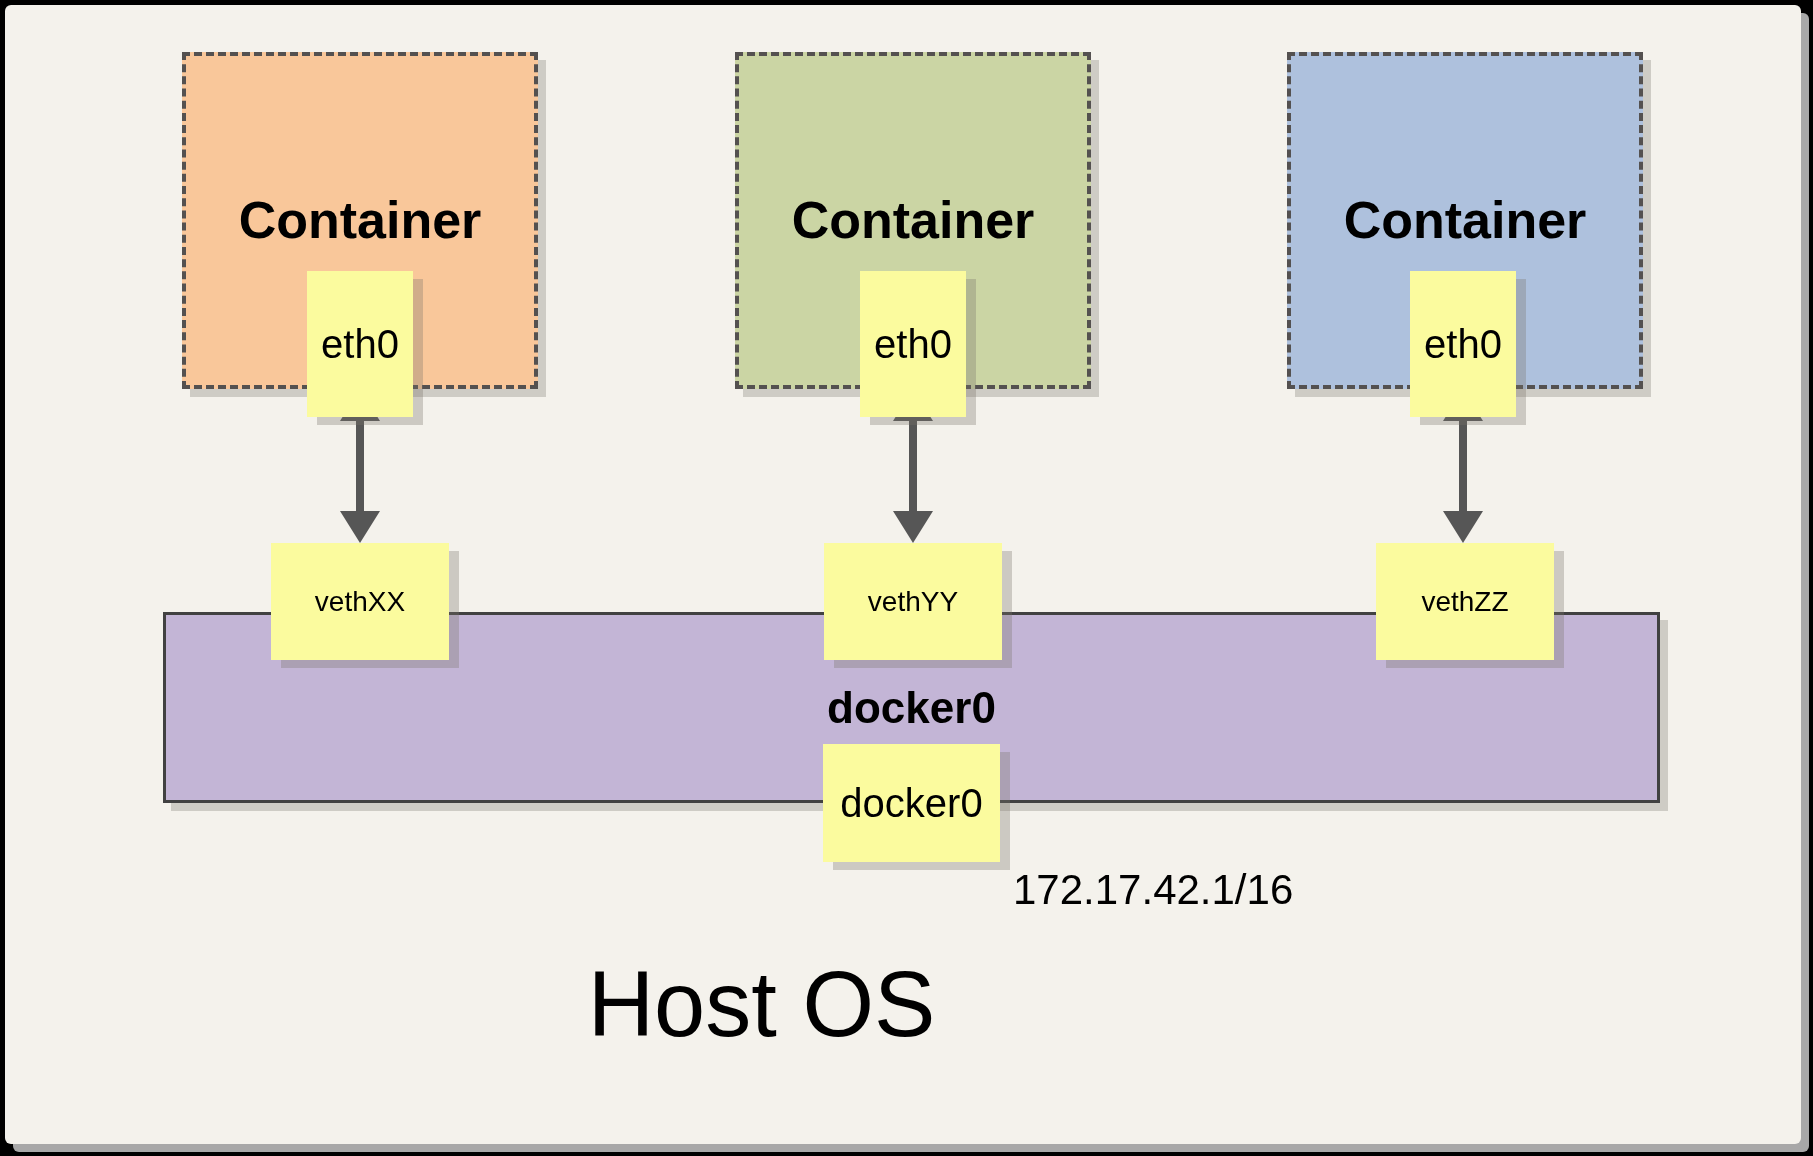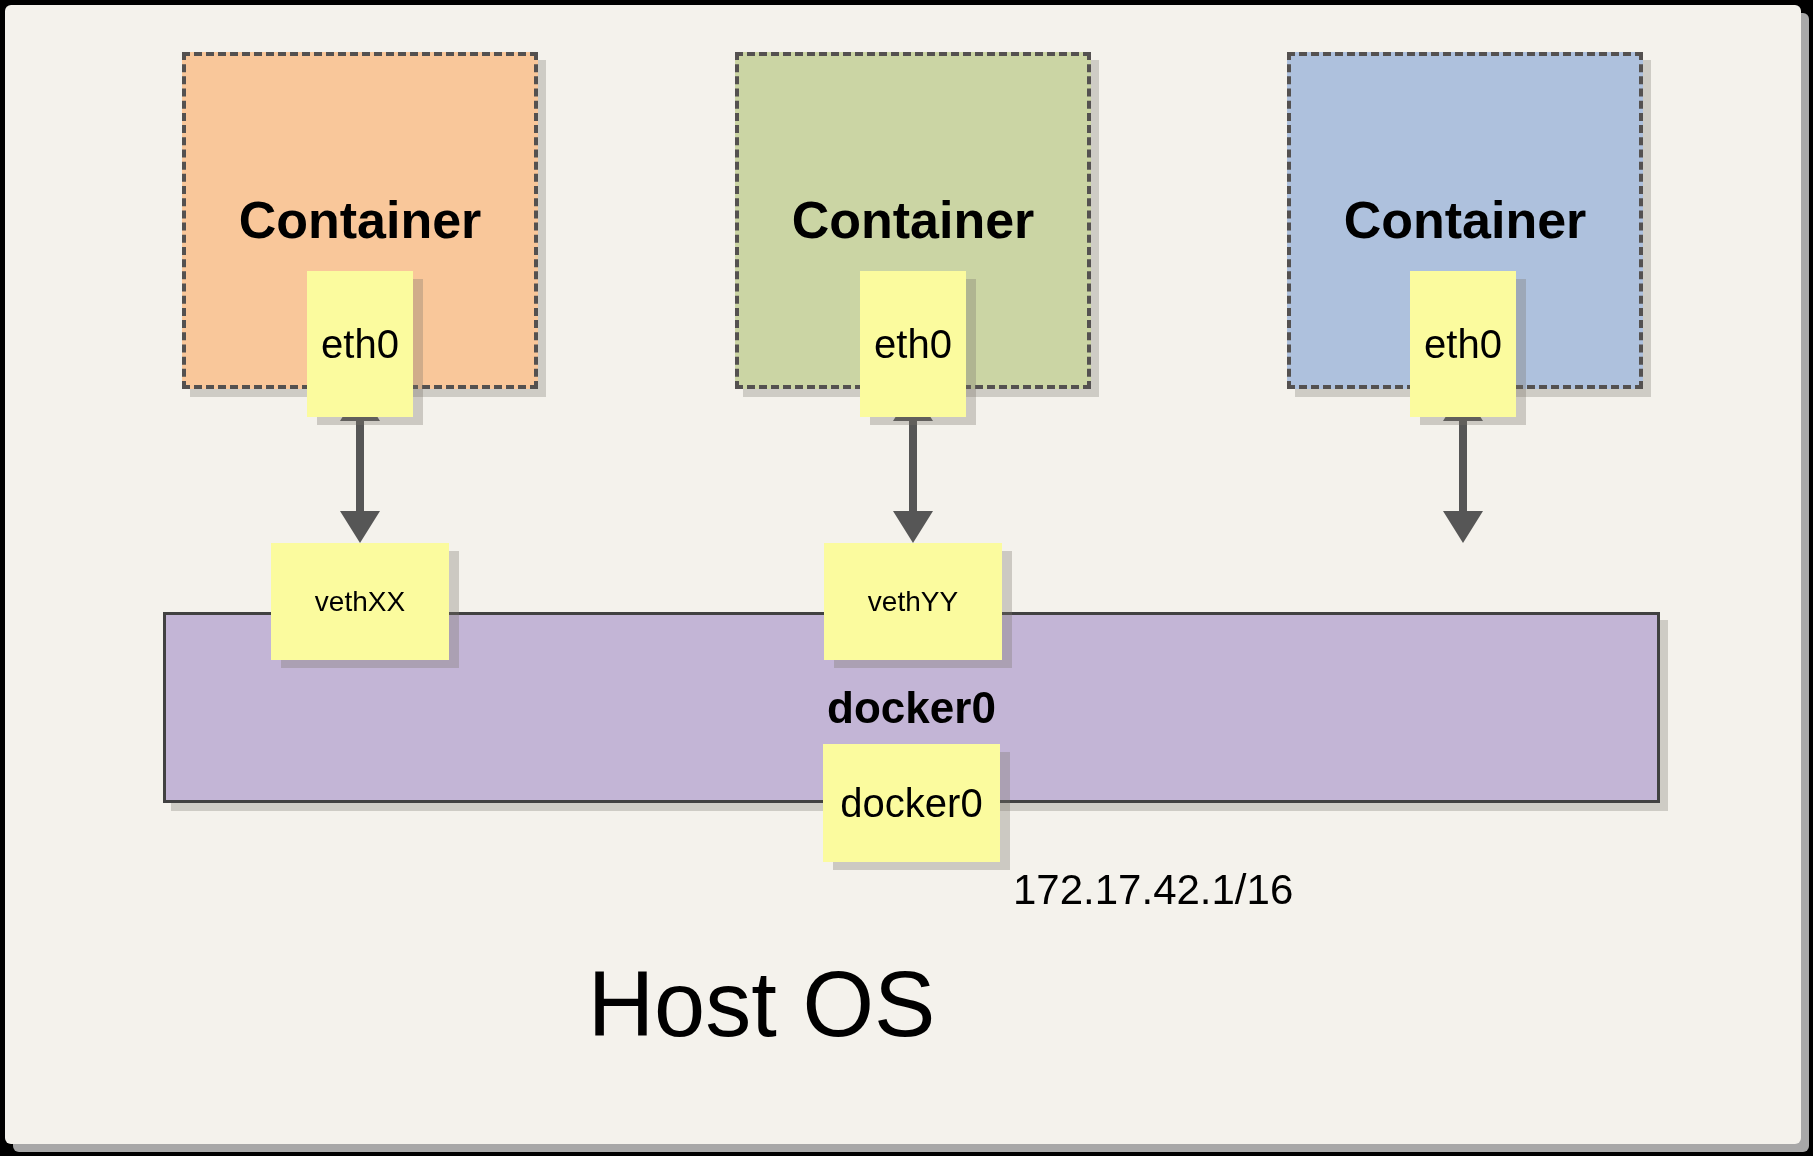--- a/index.html
+++ b/index.html
@@ -139,18 +139,19 @@
     <polygon points="20,0 0,32 40,32" fill="#565656"></polygon>
     <rect x="16" y="28" width="8" height="98" fill="#565656"></rect>
     <polygon points="20,154 0,122 40,122" fill="#565656"></polygon>
   </svg>
 
   <div class="bridge-bar" style="background-color: rgb(195, 181, 214);"></div>
   <div class="bridge-label">docker0</div>
 
   <div class="note veth-box veth-0" style="background-color: rgb(251, 251, 158);">vethXX</div>
   <div class="note veth-box veth-1" style="background-color: rgb(251, 251, 158);">vethYY</div>
+  <div class="note veth-box veth-2" style="background-color: rgb(251, 251, 158);">vethZZ</div>
 
   <div class="note docker0-box" style="background-color: rgb(251, 251, 158);">docker0</div>
   <div class="bridge-ip">172.17.42.1/16</div>
 
   <div class="host-os-label">Host OS</div>
 </div>
 
 </body></html>

